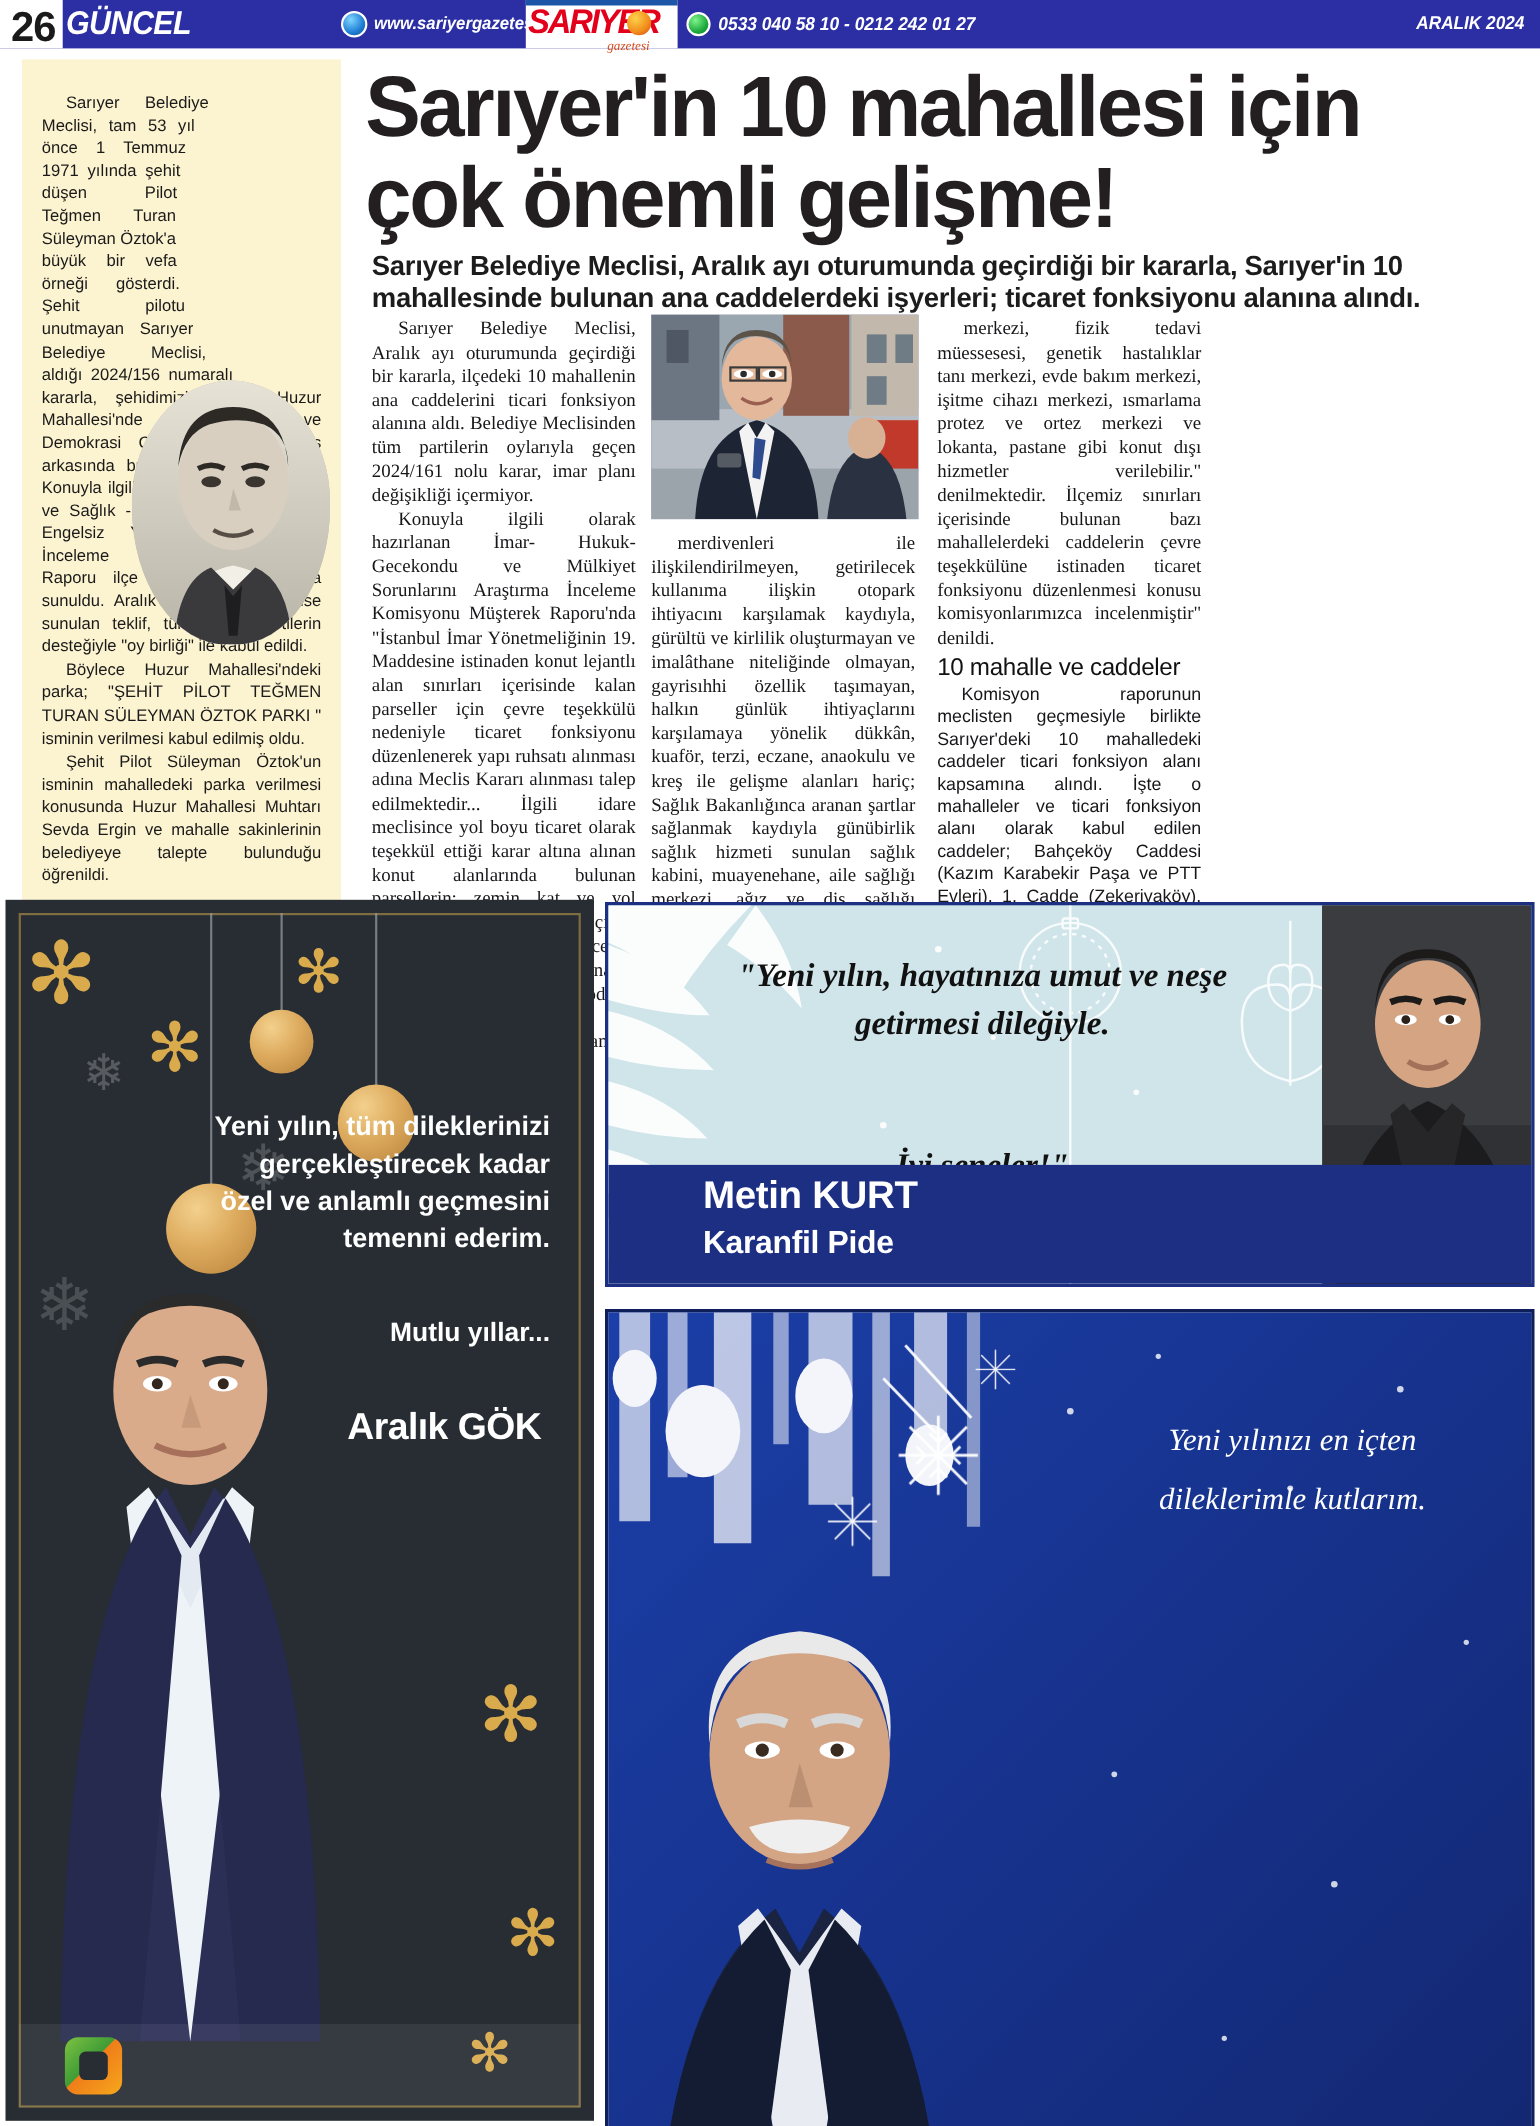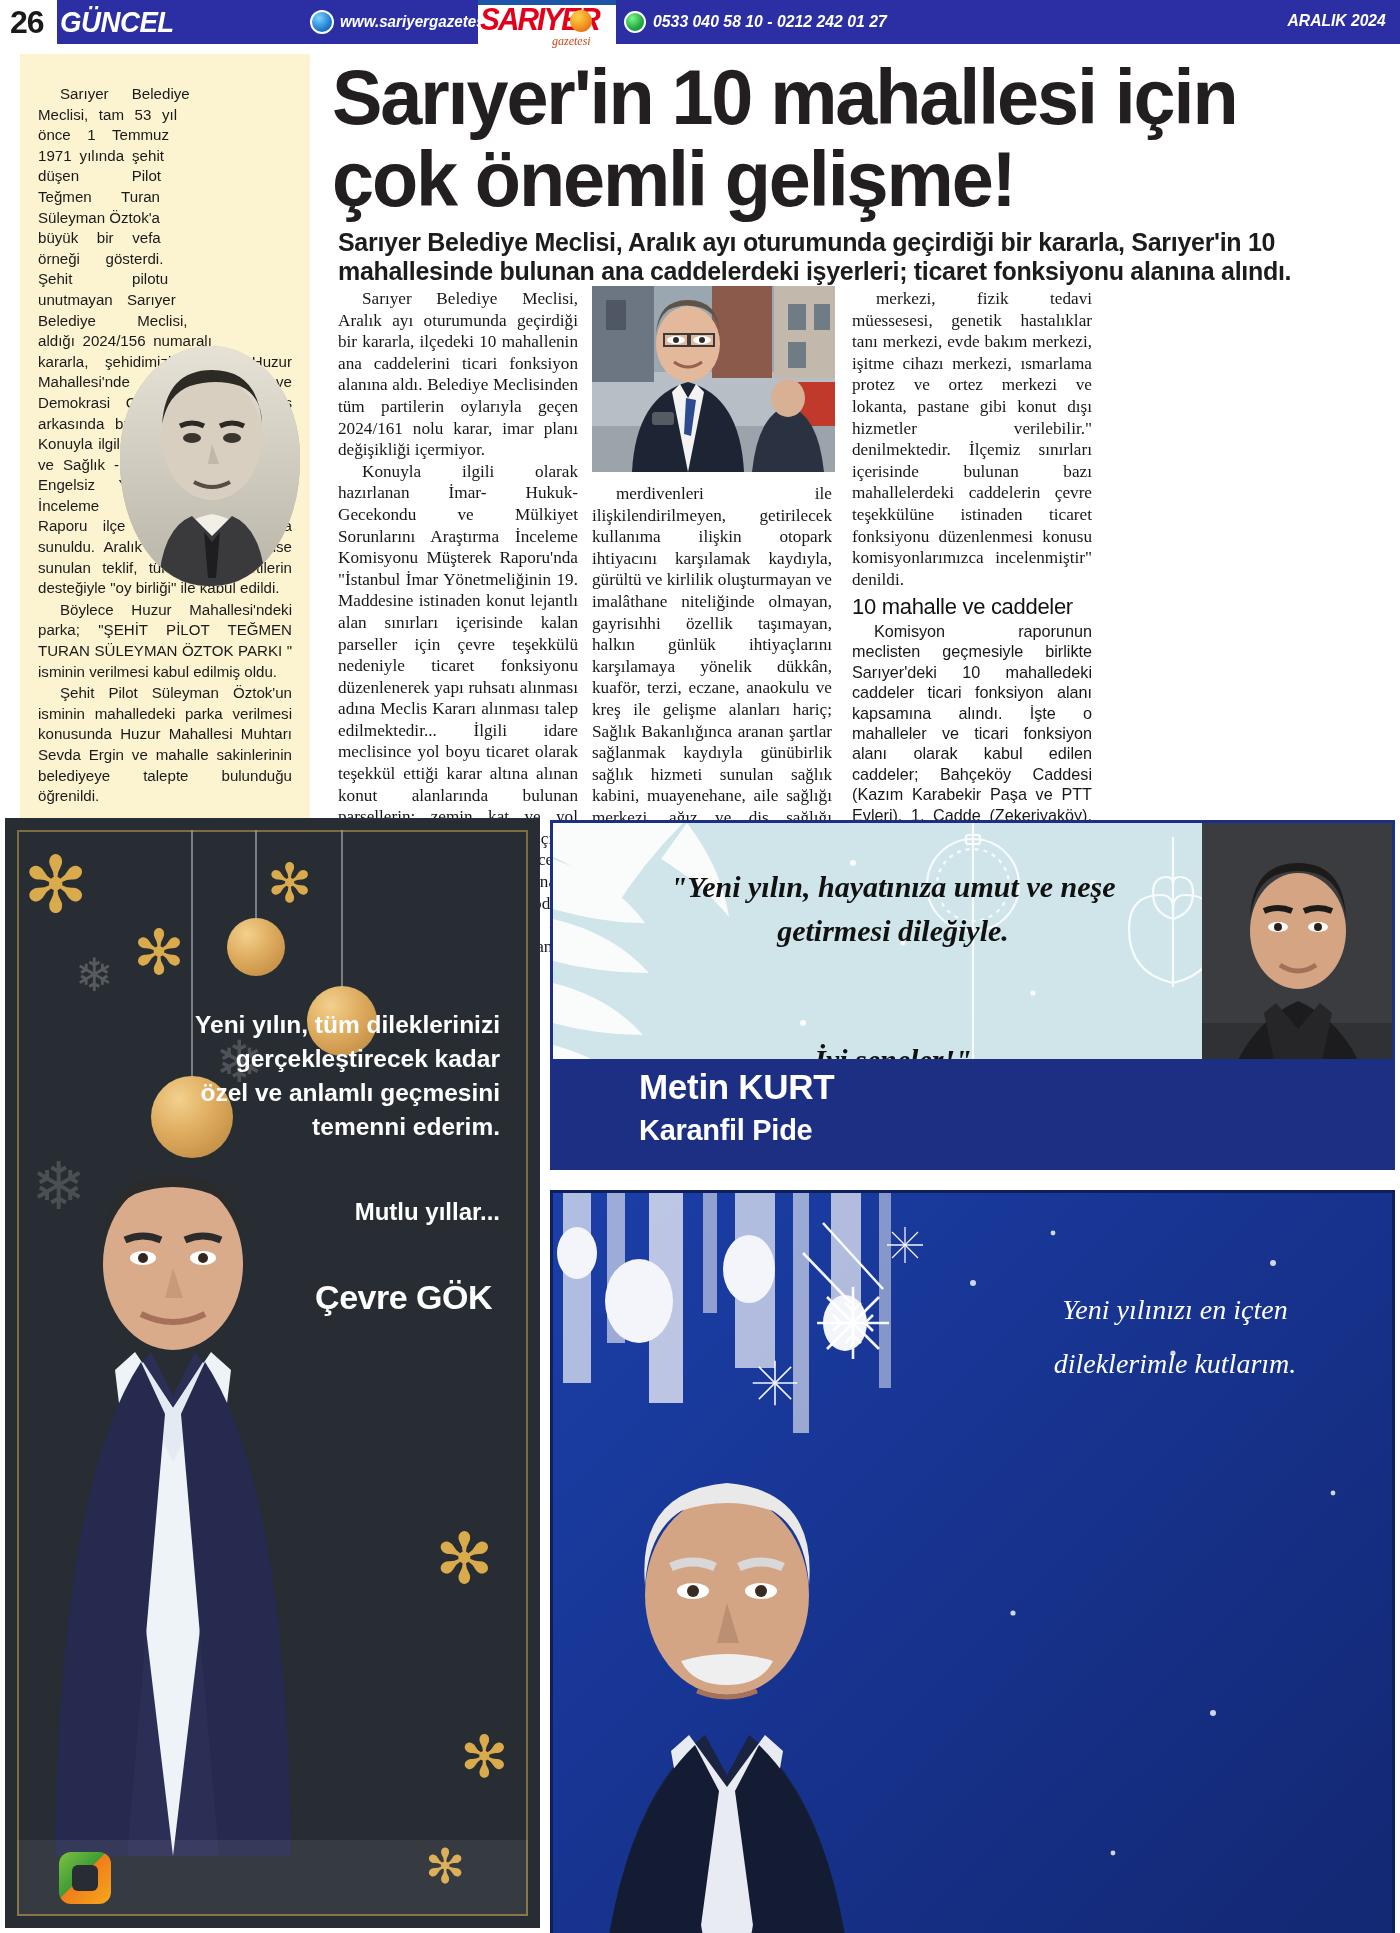--- a/index.html
+++ b/index.html
@@ -14,21 +14,21 @@
   
   .masthead {
     position: absolute; left: 0; top: 0; width: 1400px; height: 44px;
     background: #2b2fa3;
   }
   .masthead-white-left {
     position:absolute; left:0; top:0; width:57px; height:44px; background:#ffffff;
   }
   .page-number {
     position: absolute; left: 10px; top: 4px;
-    font-size: 32px; font-weight: 900; color: #1a1a1a;
+    font-size: 38px; font-weight: 900; color: #1a1a1a;
     font-family: "Liberation Sans", sans-serif; letter-spacing: -1px;
   }
   .section-label {
     position: absolute; left: 60px; top: 5px;
     font-size: 30px; font-weight: 900; color: #ffffff;
     letter-spacing: -0.5px; font-style: italic;
     transform: scaleX(0.92); transform-origin: left top;
   }
   .web-group {
     position: absolute; left: 310px; top: 8px; height: 28px;
@@ -380,21 +380,21 @@
 
     <div class="ball-string" style="left:250px; top:12px; height:90px;"></div>
     <div class="ball" style="left:222px; top:100px; width:58px; height:58px;"></div>
     <div class="ball-string" style="left:336px; top:12px; height:158px;"></div>
     <div class="ball" style="left:302px; top:168px; width:70px; height:70px;"></div>
     <div class="ball-string" style="left:186px; top:12px; height:250px;"></div>
     <div class="ball" style="left:146px; top:258px; width:82px; height:82px;"></div>
 
     <div class="gok-text">Yeni yılın, tüm dileklerinizi gerçekleştirecek kadar özel ve anlamlı geçmesini temenni ederim.</div>
     <div class="gok-mutlu">Mutlu yıllar...</div>
-    <div class="gok-name">Çevre GÖK</div>
+    <div class="gok-name">Aralık GÖK</div>
 
     <div class="gok-person">
       <svg width="320" height="700" viewBox="0 0 320 700">
         <ellipse cx="158" cy="108" rx="70" ry="86" fill="#d9ab8b"></ellipse>
         <path d="M88 92 Q90 20 158 20 Q226 20 228 92 Q224 52 196 38 Q158 24 120 38 Q92 52 88 92Z" fill="#2b2b2b"></path>
         <ellipse cx="128" cy="102" rx="13" ry="7" fill="#fff"></ellipse>
         <ellipse cx="188" cy="102" rx="13" ry="7" fill="#fff"></ellipse>
         <circle cx="128" cy="102" r="5" fill="#34281e"></circle>
         <circle cx="188" cy="102" r="5" fill="#34281e"></circle>
         <path d="M110 84 Q128 76 146 84" stroke="#2b2b2b" stroke-width="7" fill="none"></path>

